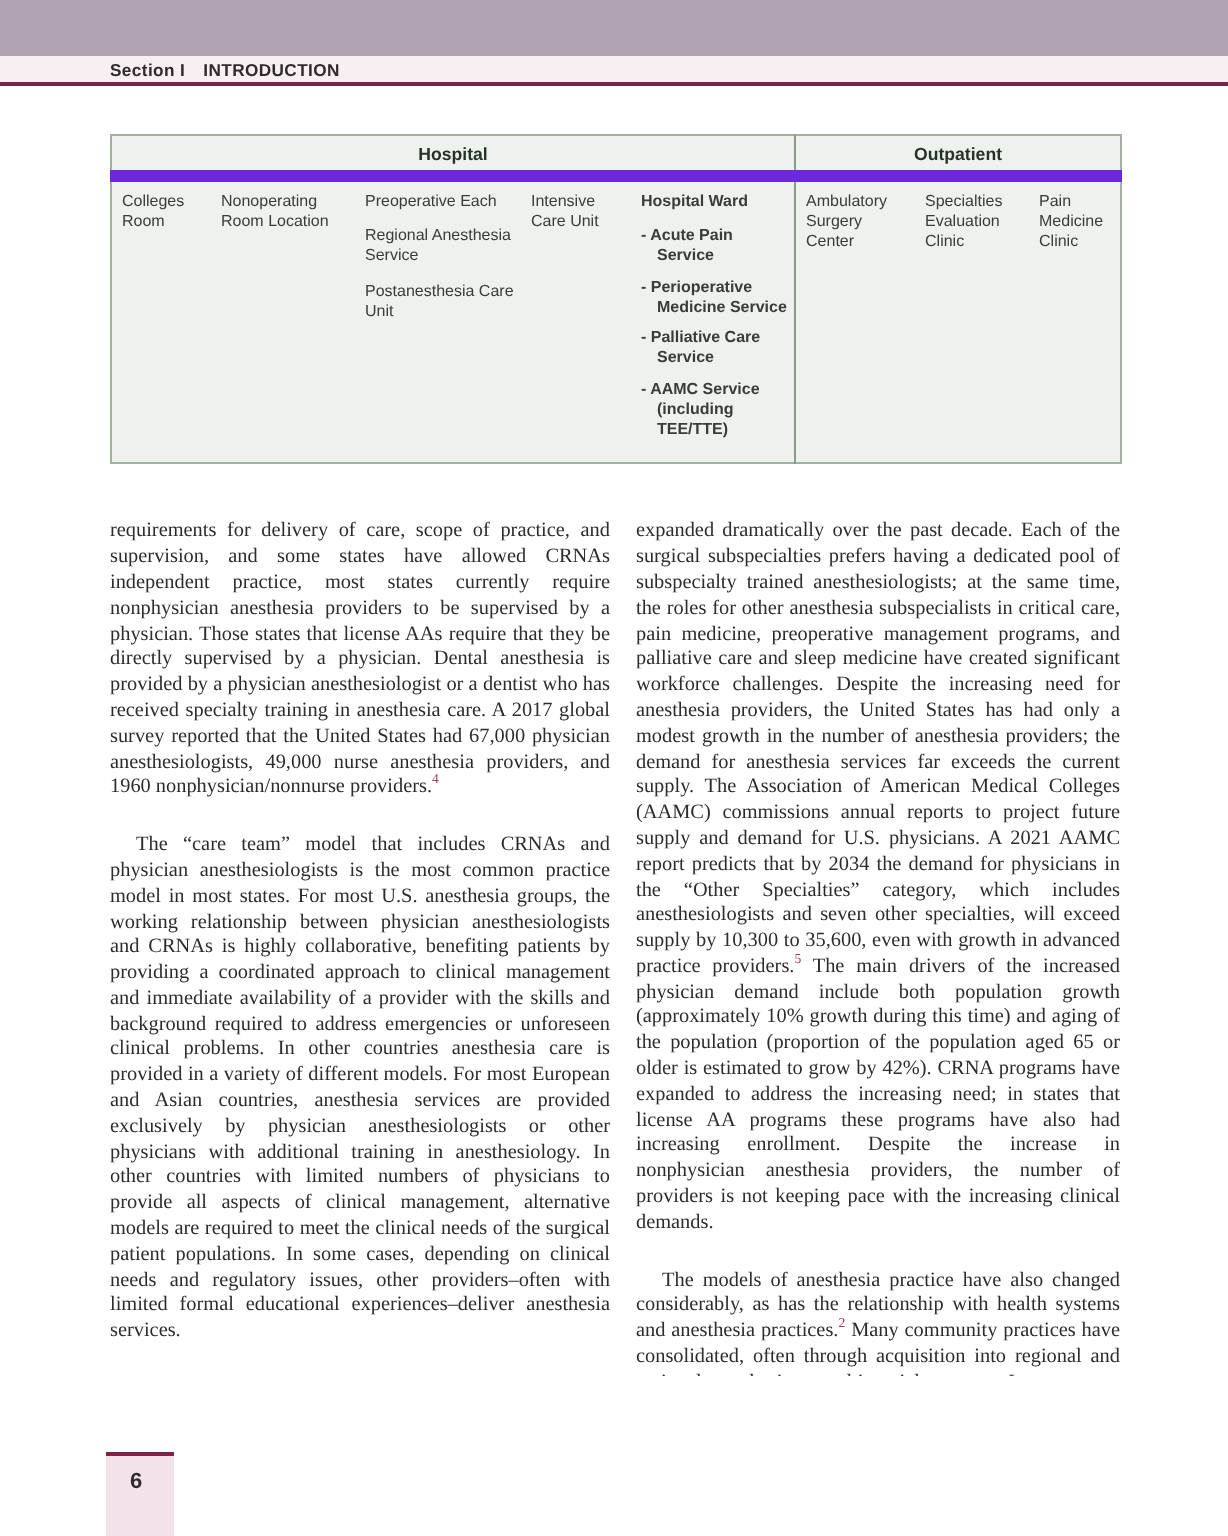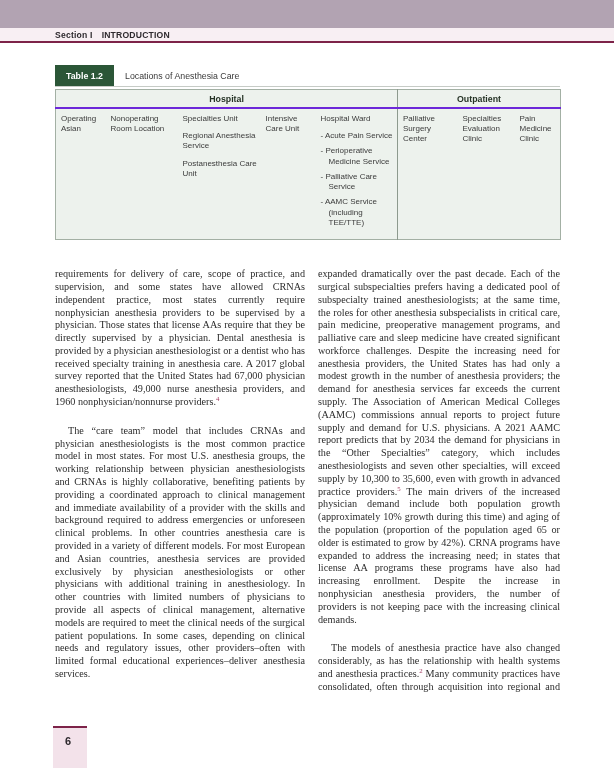--- a/index.html
+++ b/index.html
@@ -51,29 +51,29 @@
   
   table.loc-table {
     width: 505px; margin-top: 2px;
     border-collapse: collapse; table-layout: fixed;
     background: #edf2ed;
     border: 1px solid #a3b0a4;
   }
   table.loc-table th {
     font-size: 8.8px; font-weight: bold; color: #263326;
     text-align: center; padding: 4px 2px 3px 2px;
-    border-bottom: 2px solid #6d28d9;
+    border-bottom: 6px solid #6d28d9;
   }
   table.loc-table td {
     vertical-align: top;
     font-size: 8px; line-height: 1.28; color: #3b3b3b;
     padding: 5px 3px 6px 5px;
     height: 131px;
   }
-  .divider-r { border-right: 1px solid #8d9a8e; }
+  .divider-r { border-right: 1px solid #8d9a8e; font-weight: bold; }
   td .entry { margin-bottom: 7px; }
   td .bullet { margin-bottom: 5px; padding-left: 8px; text-indent: -8px; }
 
   
   .footnote {
     margin-top: 5px;
     font-size: 7.4px; color: #3d3d3d; letter-spacing: 0.1px;
   }
 
   
@@ -112,24 +112,20 @@
 
 <div class="top-bar"></div>
 
 <div class="section-strip">
   <span class="sec-label">Section I</span>
   <span class="sec-title">INTRODUCTION</span>
 </div>
 
 <div class="content">
 
-  <div class="table-caption">
-    <div class="table-label">Table 1.2</div>
-    <div class="table-title">Locations of Anesthesia Care</div>
-  </div>
 
   <table class="loc-table">
     <colgroup>
       <col style="width:50px">
         <col style="width:72px">
         <col style="width:83px">
         <col style="width:55px">
         <col style="width:82px">
       <col style="width:60px">
         <col style="width:57px">
@@ -137,42 +133,42 @@
     </colgroup>
     <thead>
       <tr>
         <th colspan="5" class="divider-r">Hospital</th>
         <th colspan="3">Outpatient</th>
       </tr>
     </thead>
     <tbody>
       <tr>
         <td>
-            <div class="entry">Operating Asian</div>
+            <div class="entry">Colleges Room</div>
           </td>
         <td>
             <div class="entry">Nonoperating Room Location</div>
           </td>
         <td>
-            <div class="entry">Specialties Unit</div>
+            <div class="entry">Preoperative Each</div>
             <div class="entry">Regional Anesthesia Service</div>
             <div class="entry">Postanesthesia Care Unit</div>
           </td>
         <td>
             <div class="entry">Intensive Care Unit</div>
           </td>
         <td class="divider-r">
             <div class="entry">Hospital Ward</div>
             <div class="bullet">- Acute Pain Service</div>
             <div class="bullet">- Perioperative Medicine Service</div>
             <div class="bullet">- Palliative Care Service</div>
             <div class="bullet">- AAMC Service (including TEE/TTE)</div>
           </td>
         <td>
-            <div class="entry">Palliative Surgery Center</div>
+            <div class="entry">Ambulatory Surgery Center</div>
           </td>
         <td>
             <div class="entry">Specialties Evaluation Clinic</div>
           </td>
         <td>
             <div class="entry">Pain Medicine Clinic</div>
           </td>
       </tr>
     </tbody>
   </table>

